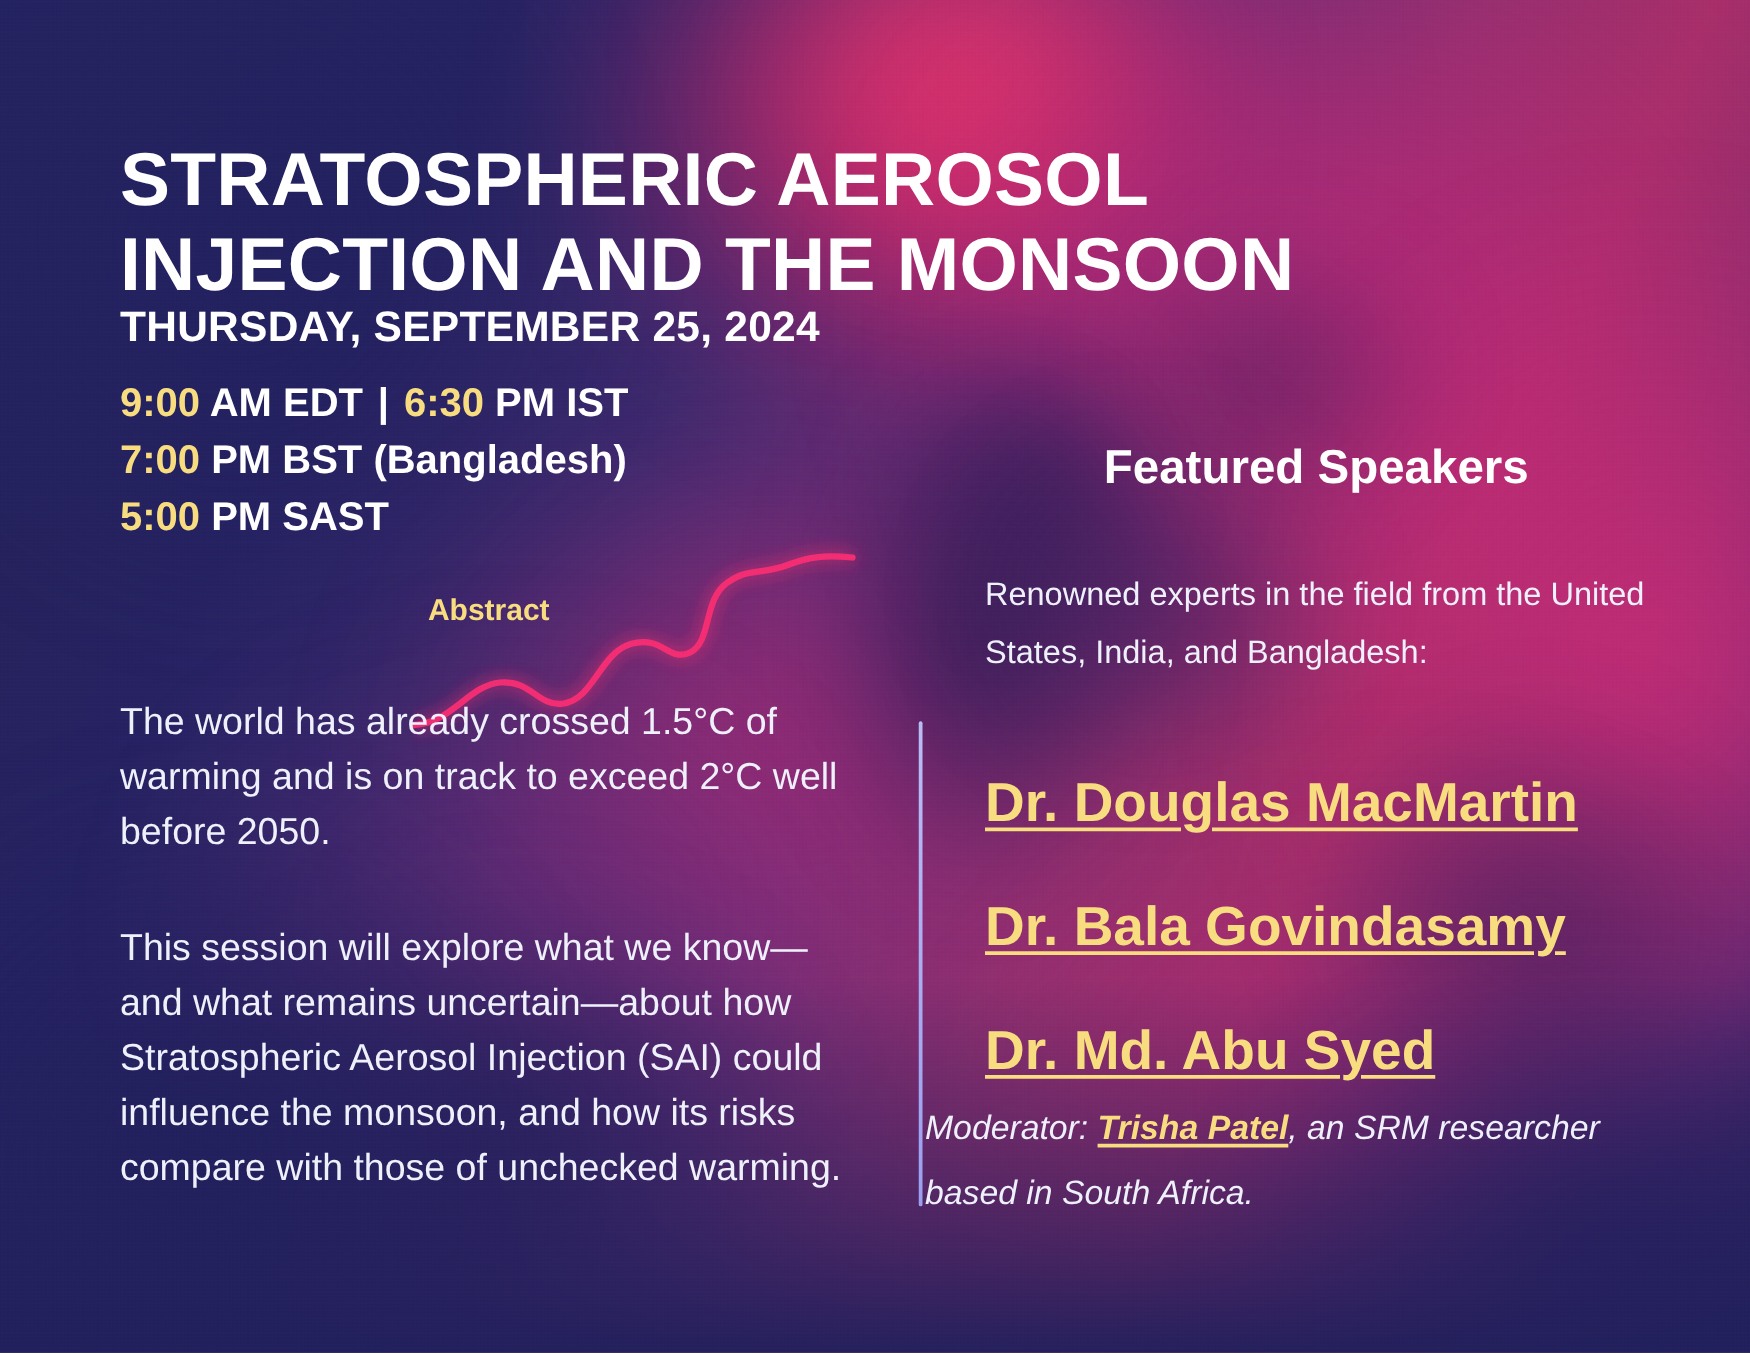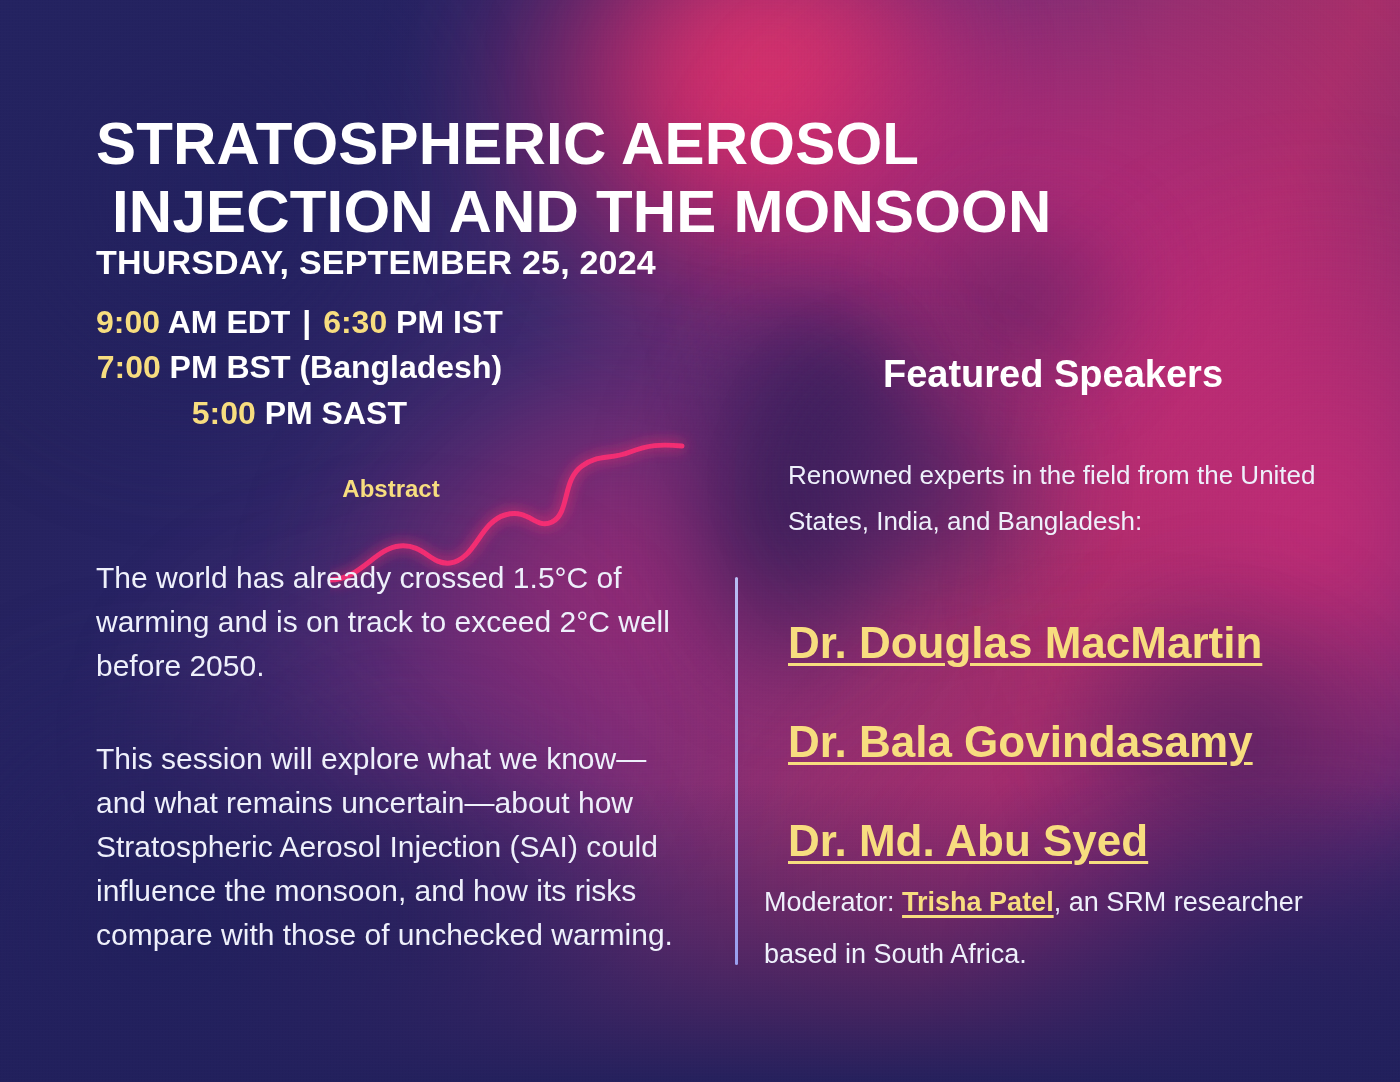--- a/index.html
+++ b/index.html
@@ -69,27 +69,27 @@
   }
 
   
   .content{position:absolute;inset:0;}
 
   .title{
     position:absolute;left:96px;top:70px;width:1120px;
     font-size:60px;font-weight:bold;color:#ffffff;
     letter-spacing:.2px;line-height:1.13;text-transform:uppercase;
   }
-  .title .l2{display:block;margin-left:16px;}
+  .title .l2{display:block;}
 
   .date{
     position:absolute;left:96px;top:243px;
     font-size:34px;font-weight:bold;color:#ffffff;letter-spacing:.2px;
   }
-  .times{position:absolute;left:96px;top:300px;text-align:center;}
+  .times{position:absolute;left:96px;top:300px;}
   .timeline{
     font-size:32px;font-weight:bold;color:#ffffff;
     line-height:1.42;white-space:nowrap;
   }
   .tnum{color:#f7dd7f;}
   .sep{color:#ffffff;padding:0 3px;}
 
   .abstract-head{
     position:absolute;left:96px;top:475px;width:590px;text-align:center;
     font-size:24px;font-weight:bold;color:#f7dd7f;
@@ -116,22 +116,22 @@
     font-size:26px;color:#eef0fb;line-height:1.78;font-weight:300;
   }
   .speaker-list{position:absolute;left:788px;top:618px;width:560px;}
   .speaker{
     display:block;font-size:44px;font-weight:bold;color:#f7dd7f;
     text-decoration:underline;text-underline-offset:5px;
     text-decoration-thickness:3px;margin-bottom:49px;
     white-space:nowrap;cursor:pointer;
   }
   .moderator{
-    position:absolute;left:764px;top:877px;width:545px;
-    font-size:27px;color:#eef0fb;line-height:1.92;font-weight:300;
+    position:absolute;left:740px;top:877px;width:545px;
+    font-size:27px;color:#eef0fb;line-height:1.92;font-weight:300;font-style:italic;
   }
   .mod-name{
     color:#f7dd7f;font-weight:bold;text-decoration:underline;
     text-underline-offset:4px;text-decoration-thickness:3px;cursor:pointer;
   }
 </style>
 </head>
 <body>
 
 <div id="poster">

